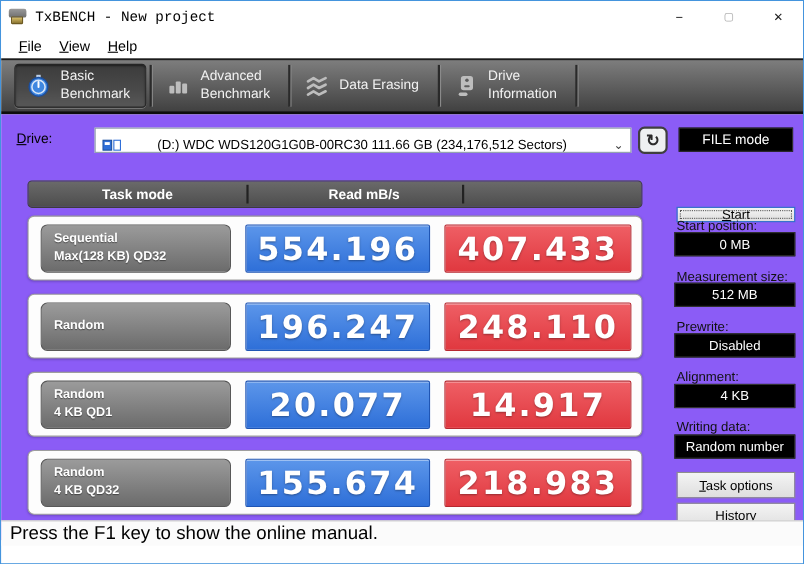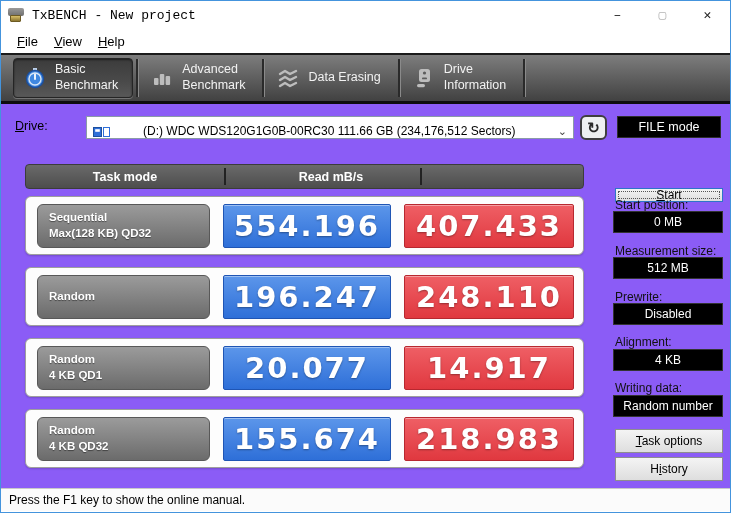--- a/index.html
+++ b/index.html
@@ -98,23 +98,23 @@
   }
   .btn {
     position:absolute; left:614px; width:108px; height:24px;
     background:linear-gradient(180deg,#f4f4f4,#dedede); border:1px solid #8e8e8e;
     font-size:12px; color:#000; display:flex; align-items:center; justify-content:center;
   }
   .btn u { text-decoration:underline; }
   .btn.start { border:1px solid #2e75c8; outline:1px dotted #555; outline-offset:-4px; height:14px;margin-top:23px; }
   
   .statusbar {
-    position:absolute; left:0; bottom:1px; width:100%; height:23px; background:#fbfbfb;
+    position:absolute; left:0; bottom:16px; width:100%; height:23px; background:#fbfbfb;
     border-top:1px solid #c9c9c9; display:flex; align-items:center; padding-left:8px;
-    font-size:12px; color:#000;
+    font-size:17px; color:#000;
   }
 </style>
 </head>
 <body>
 
 <div class="window">
 
   <div class="titlebar">
     <span class="app-icon">
         <span class="top"></span>

